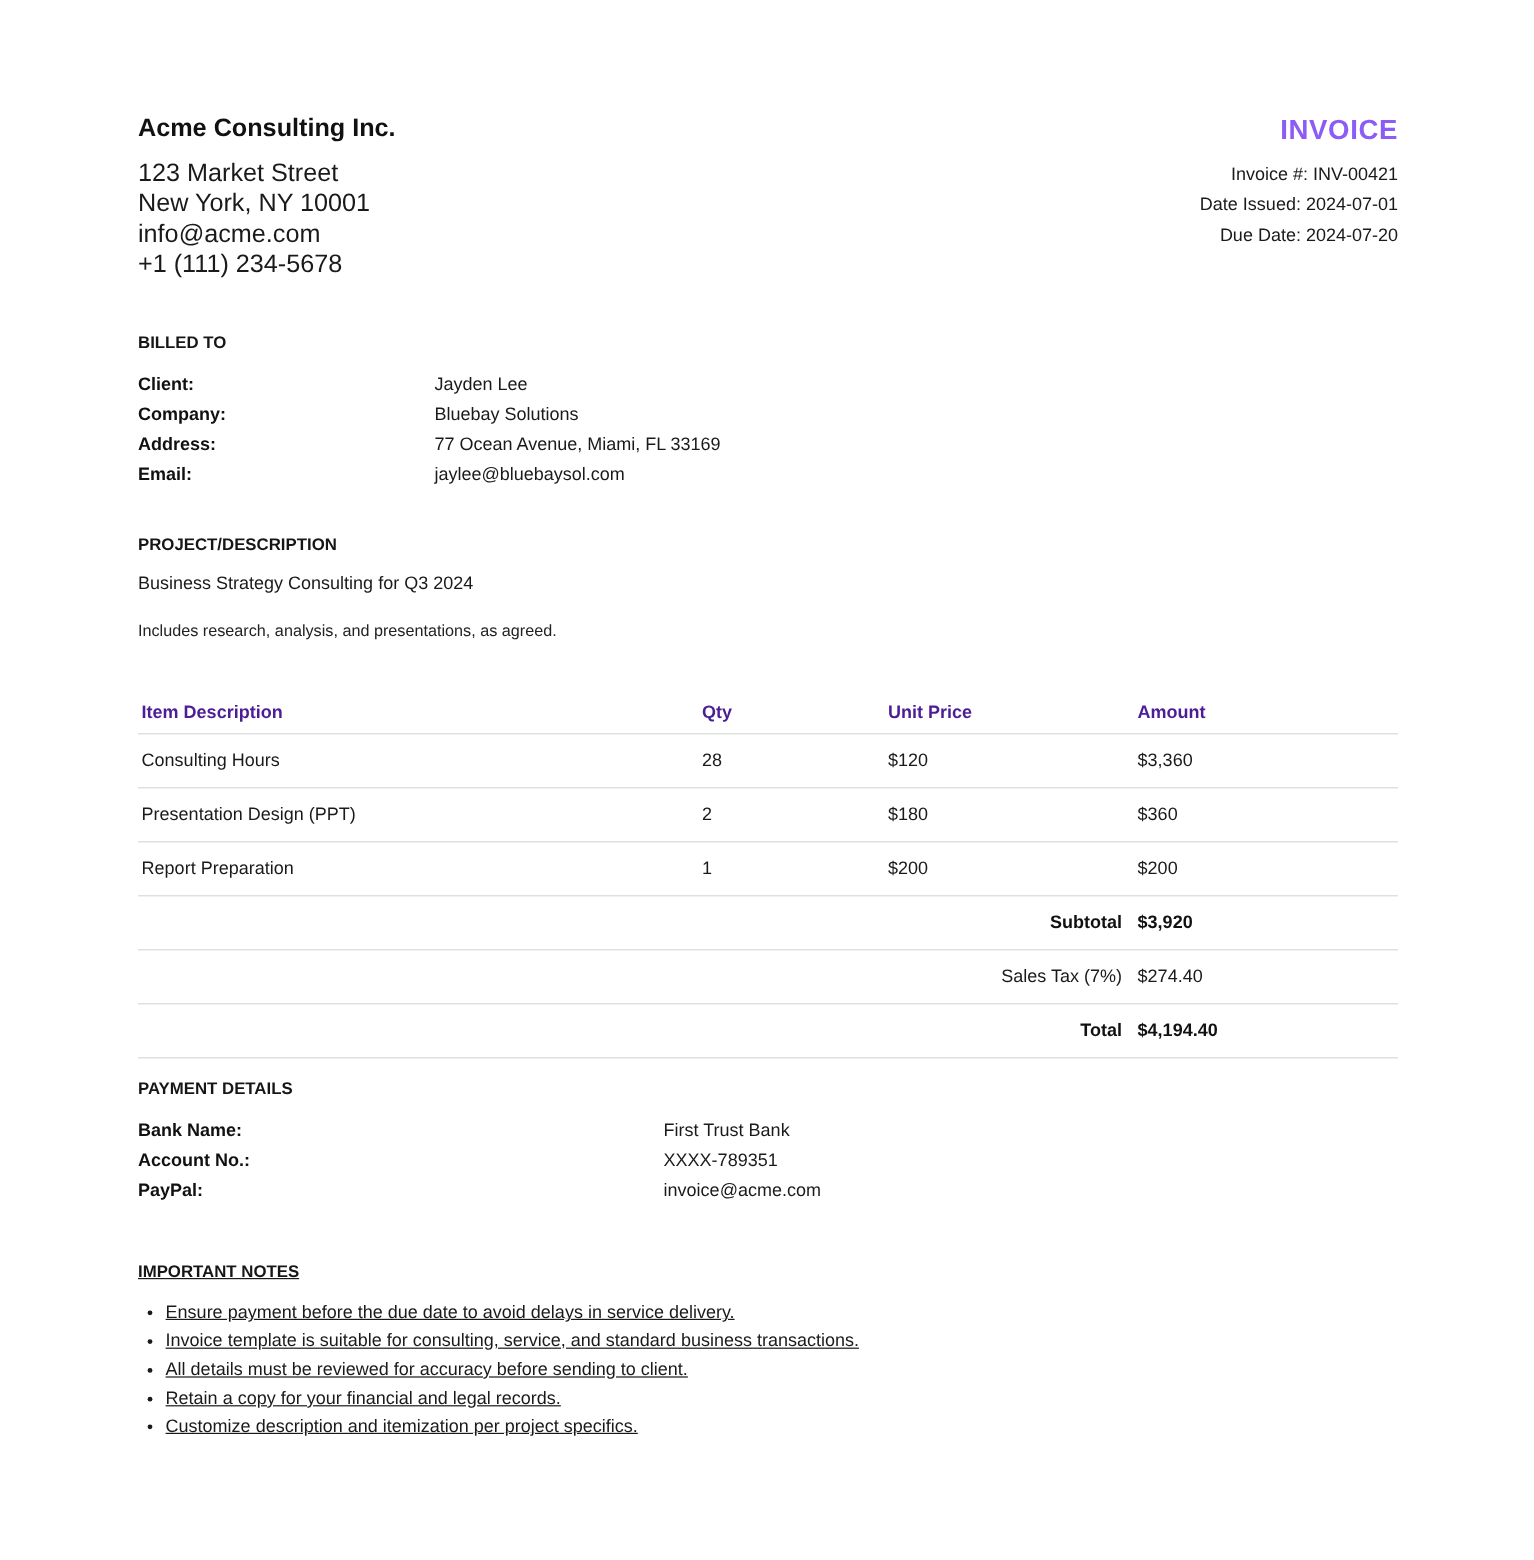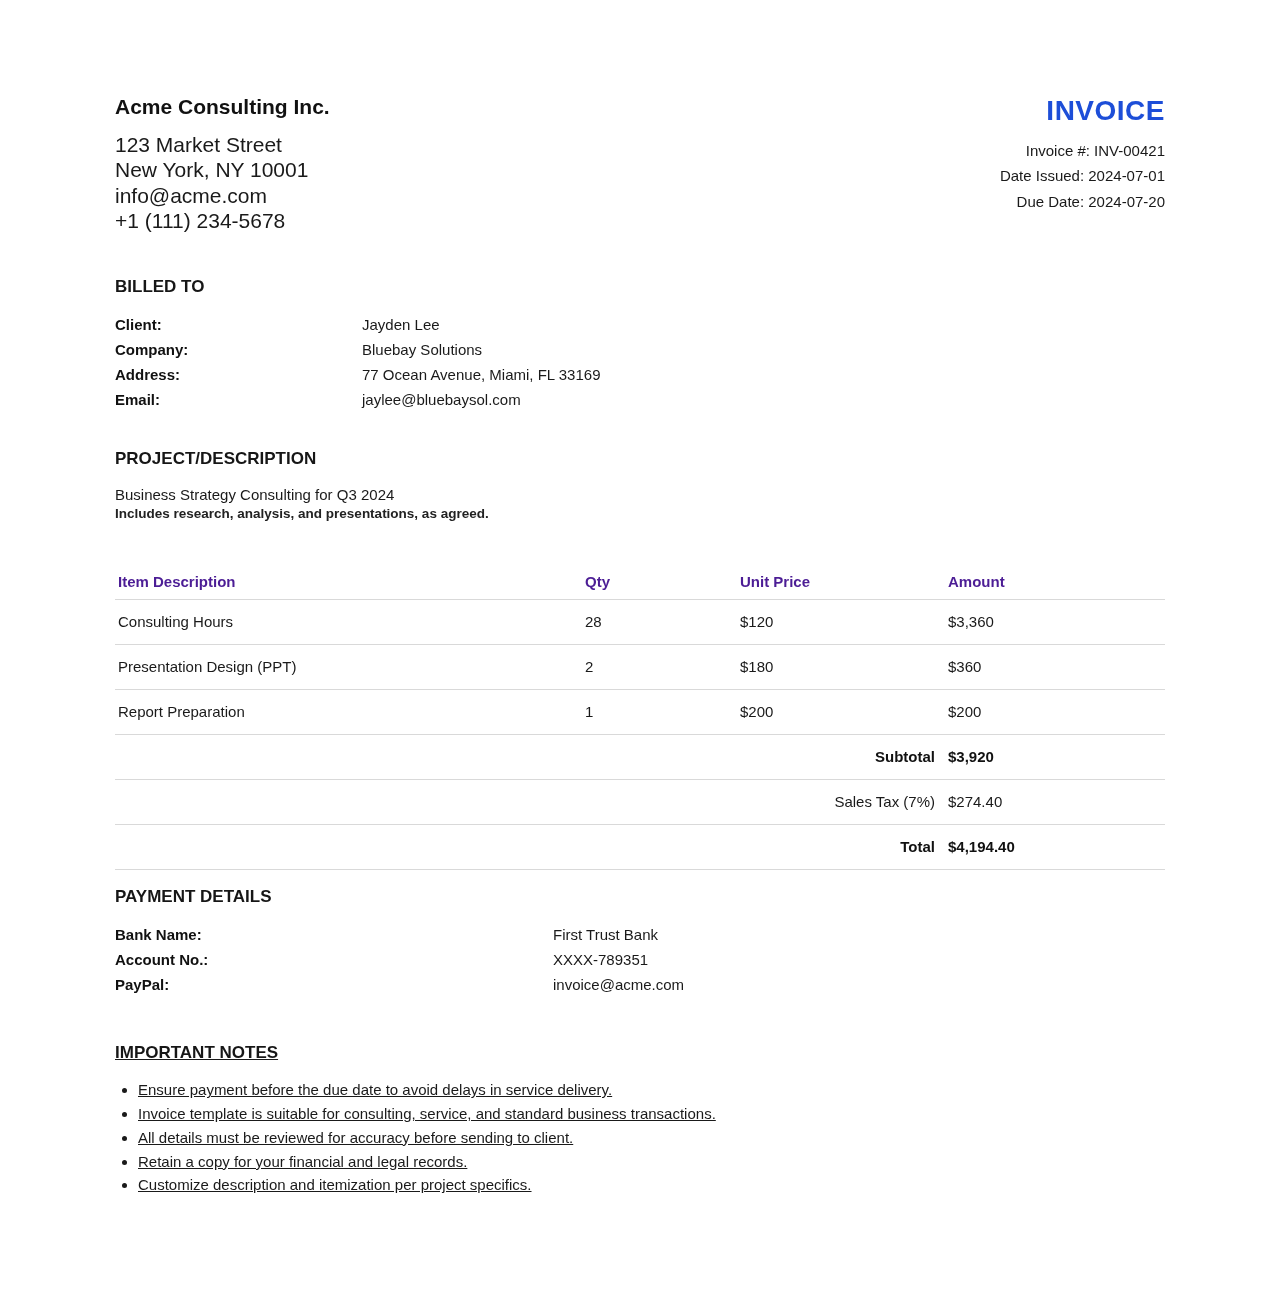--- a/index.html
+++ b/index.html
@@ -27,50 +27,50 @@
     color: #111;
     margin-bottom: 13px;
   }
   .company-line {
     font-size: 21px;
     line-height: 25.4px;
     color: #1a1a1a;
   }
   .invoice-block { text-align: right; }
   .invoice-title {
-    font-size: 28px;
+    font-size: 23px;
     font-weight: bold;
     letter-spacing: 0.5px;
-    color: #1d4ed8;
+    color: #8b5cf6;
     margin-bottom: 11px;
   }
   .invoice-meta-line {
     font-size: 15px;
     line-height: 25.4px;
     color: #1a1a1a;
   }
 
   
   .section-heading {
-    font-size: 17px;
+    font-size: 14px;
     font-weight: bold;
     color: #161616;
     margin-bottom: 15px;
   }
 
   
   .billed-to { margin-top: 43px; }
   .field-row { display: flex; line-height: 25.1px; }
   .billed-to .field-label { width: 247px; font-weight: bold; color: #111; }
   .field-value { color: #1a1a1a; }
 
   
   .project { margin-top: 37px; }
   .project-title { font-size: 15px; color: #1a1a1a; line-height: 22px; }
-  .project-note { font-size: 13.5px; color: #222; margin-top: 0; font-weight: bold; }
+  .project-note { font-size: 13.5px; color: #222; margin-top: 20px; }
 
   
   .items-table { margin-top: 42px; }
   .trow {
     display: grid;
     grid-template-columns: 467px 155px 208px 1fr;
     border-bottom: 1px solid #d9d9d9;
   }
   .trow .cell { padding: 13px 0 14px 3px; }
   .trow.thead .cell { font-weight: bold; color: #4c1d95; padding: 10px 0 9px 3px; }

